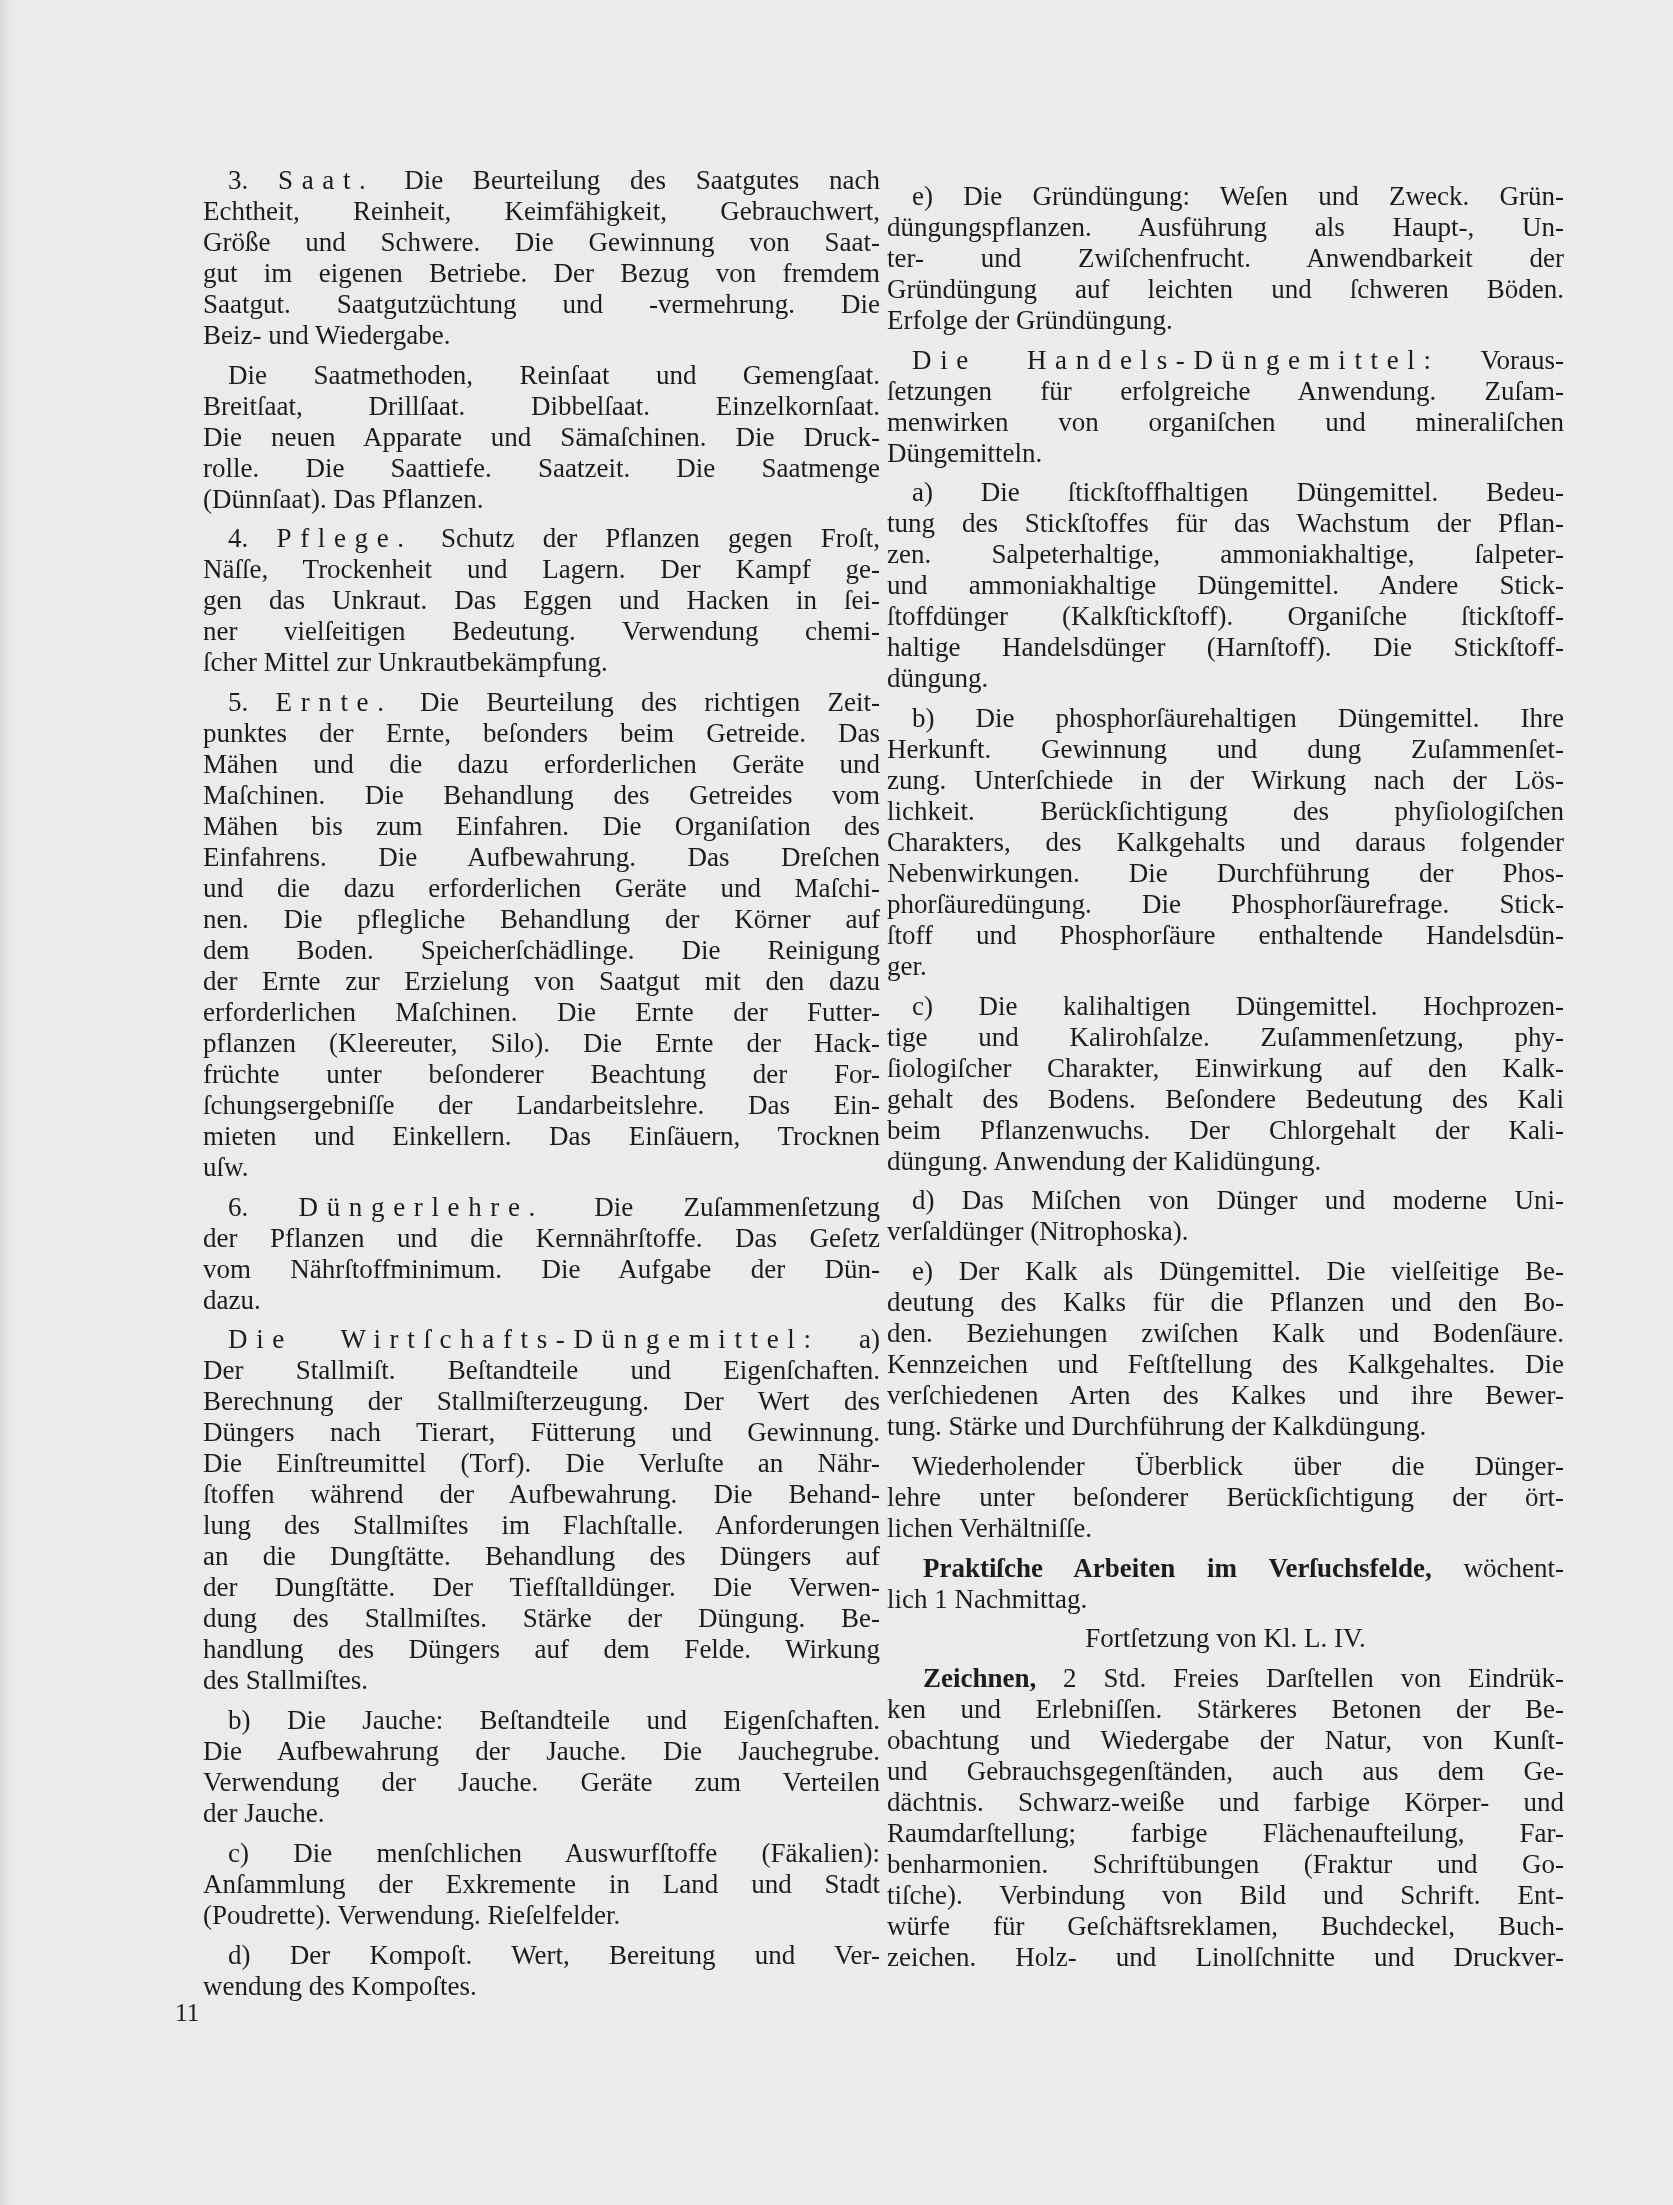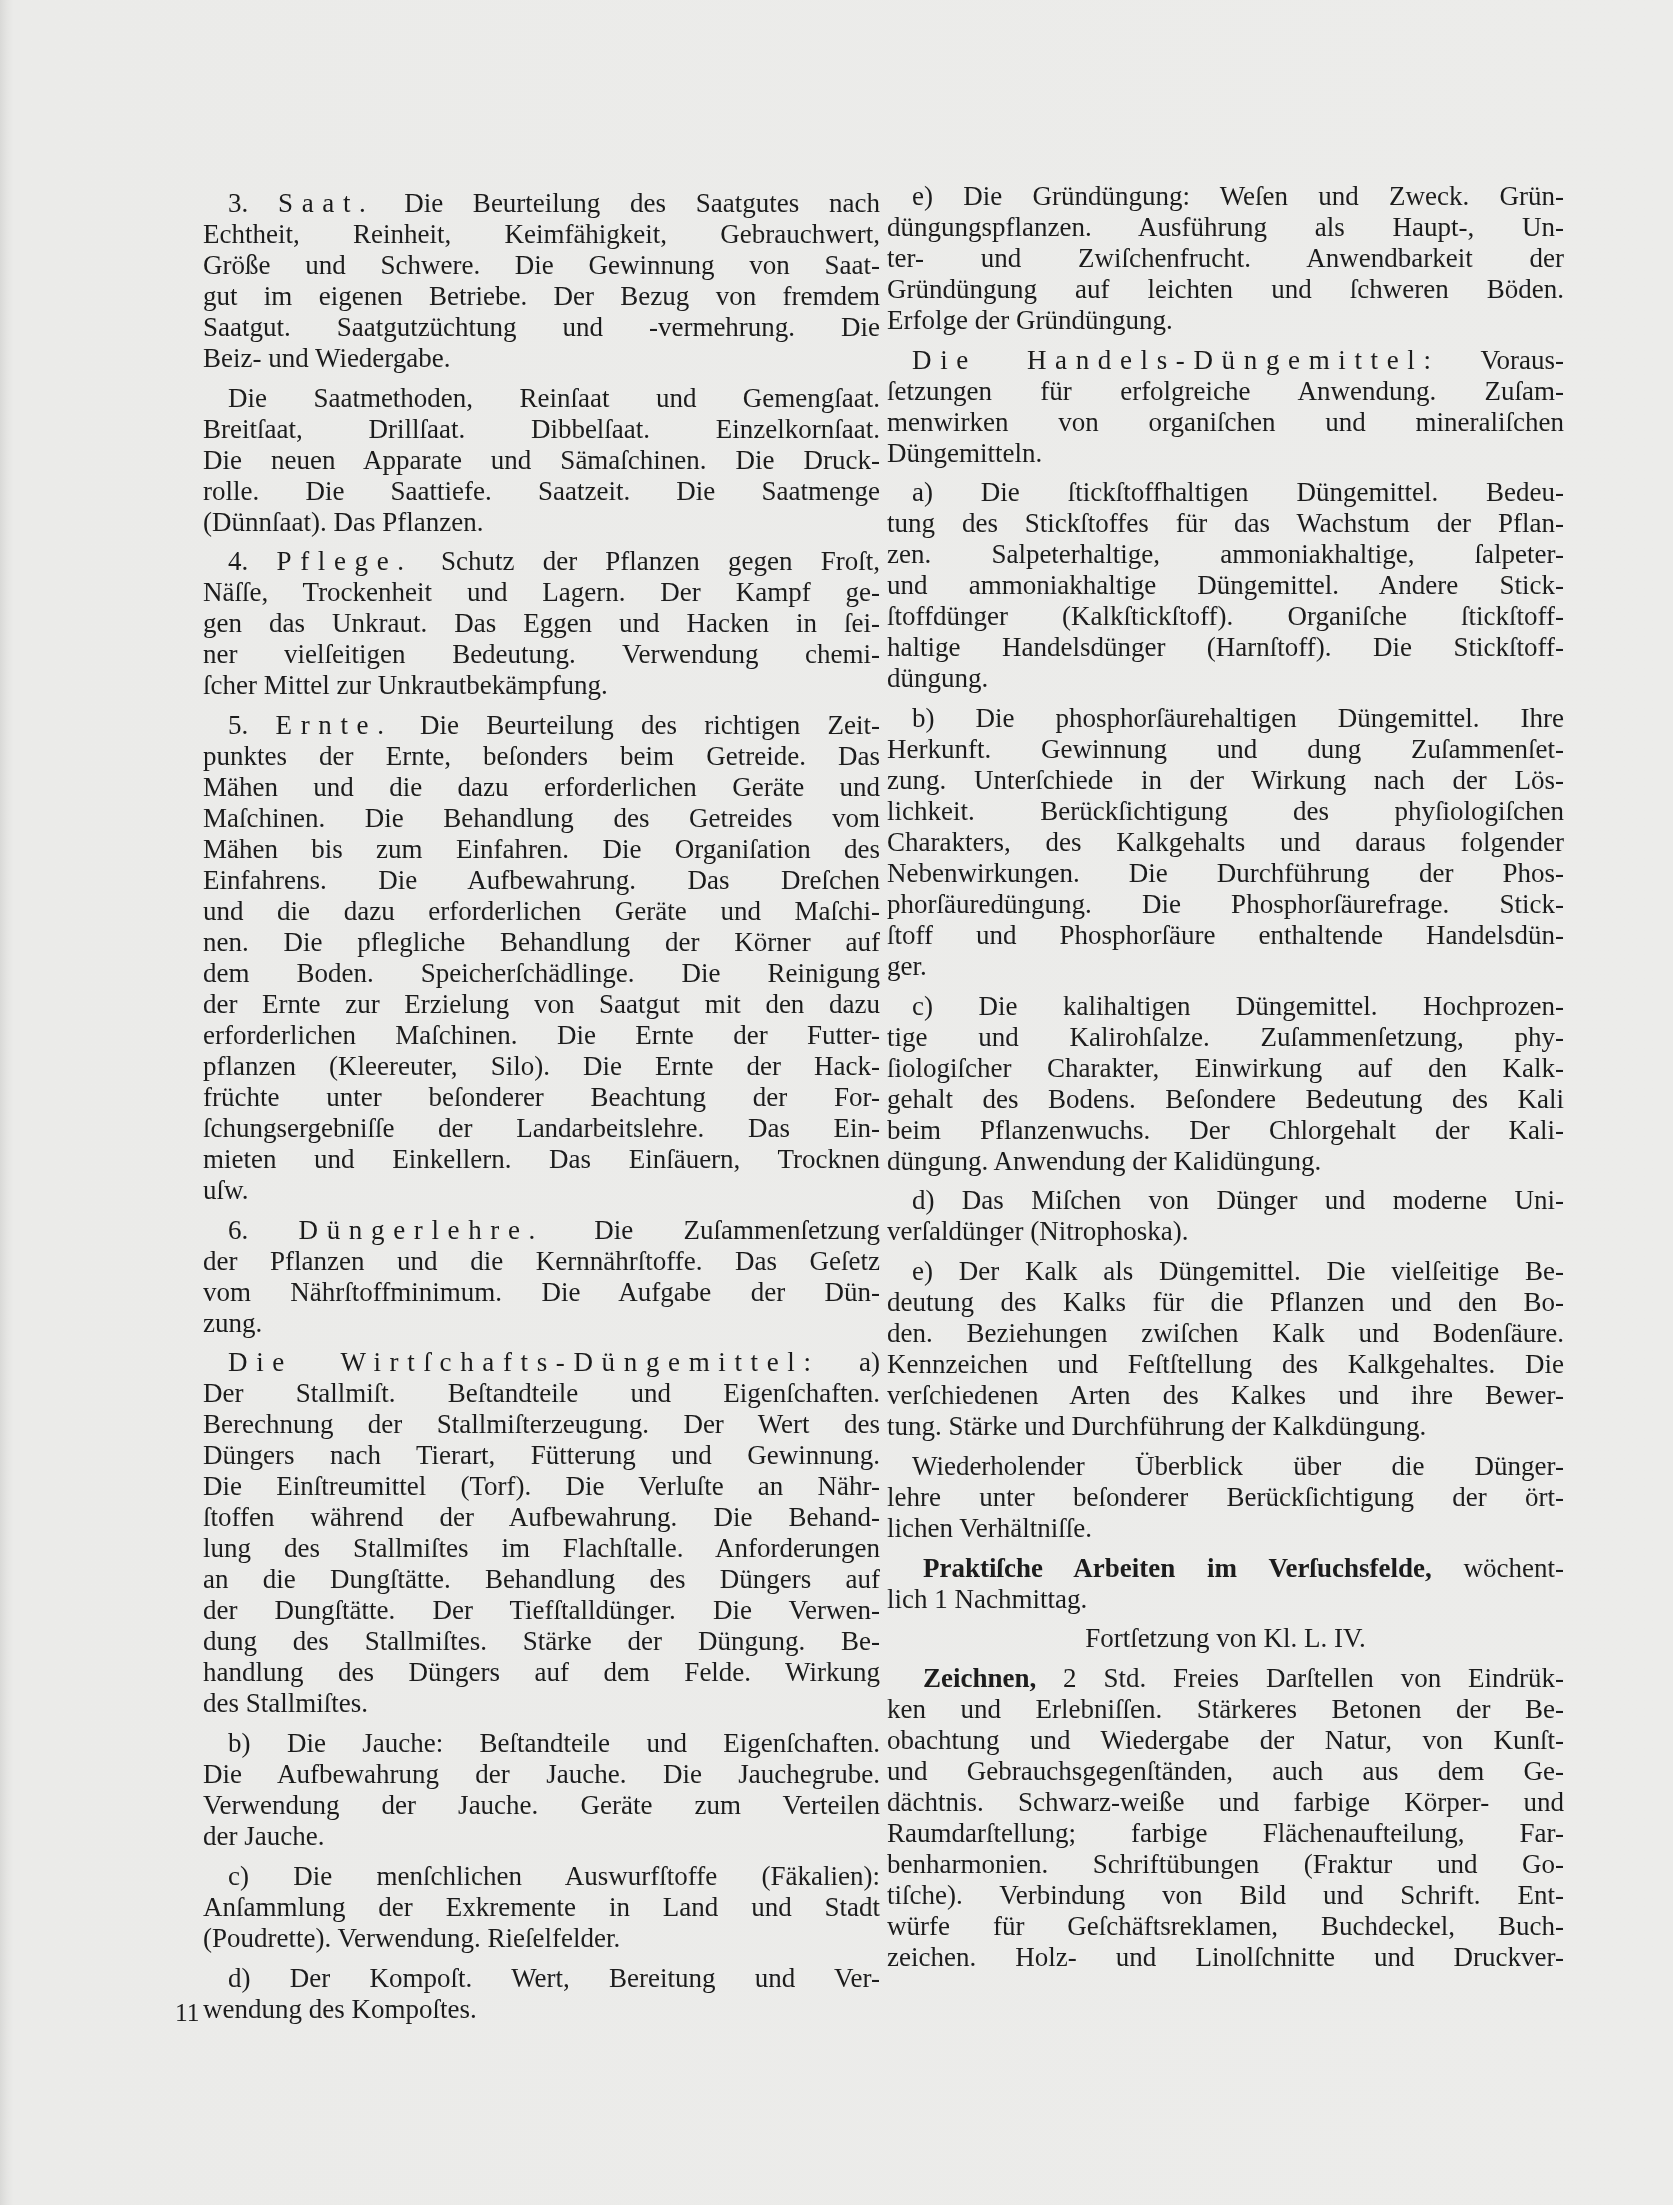--- a/index.html
+++ b/index.html
@@ -13,21 +13,21 @@
   .page {
     position: absolute; left: 0; top: 0; width: 1673px; height: 2205px;
     background: linear-gradient(90deg, #d9d9d7 0px, #e4e4e2 6.7px, #ebebe9 13.4px, #ececea 100%);
   }
   .col {
     position: absolute;
     width: 677px;
     font-size: 27px;
     line-height: 31px;
   }
-  .col.left { left: 203px; top: 188px; }
+  .col.left { left: 203px; top: 165px; }
   .col.right { left: 887px; top: 181px; }
   .para { margin: 0 0 8.7px 0; }
   .line {
     display: block;
     text-align: justify;
     text-align-last: justify;
     white-space: nowrap;
     height: 31px;
   }
   .line.last { text-align-last: left; font-family: Liberation Serif, serif; }
@@ -82,21 +82,21 @@
         <div class="line"><span>pflanzen (Kleereuter, Silo).  Die Ernte der Hack-</span></div>
         <div class="line"><span>früchte unter beſonderer Beachtung der For-</span></div>
         <div class="line"><span>ſchungsergebniſſe der Landarbeitslehre.  Das Ein-</span></div>
         <div class="line"><span>mieten und Einkellern.  Das Einſäuern, Trocknen</span></div>
         <div class="line last"><span>uſw.</span></div>
       </div>
       <div class="para">
         <div class="line first"><span>6. </span><span class="sp">Düngerlehre.</span><span>  Die Zuſammenſetzung</span></div>
         <div class="line"><span>der Pflanzen und die Kernnährſtoffe.  Das Geſetz</span></div>
         <div class="line"><span>vom Nährſtoffminimum.  Die Aufgabe der Dün-</span></div>
-        <div class="line last"><span>zung.</span></div>
+        <div class="line last"><span>dazu.</span></div>
       </div>
       <div class="para">
         <div class="line first"><span class="sp">Die Wirtſchafts-Düngemittel:</span><span>  a)</span></div>
         <div class="line"><span>Der Stallmiſt.  Beſtandteile und Eigenſchaften.</span></div>
         <div class="line"><span>Berechnung der Stallmiſterzeugung.  Der Wert des</span></div>
         <div class="line"><span>Düngers nach Tierart, Fütterung und Gewinnung.</span></div>
         <div class="line"><span>Die Einſtreumittel (Torf).  Die Verluſte an Nähr-</span></div>
         <div class="line"><span>ſtoffen während der Aufbewahrung.  Die Behand-</span></div>
         <div class="line"><span>lung des Stallmiſtes im Flachſtalle.  Anforderungen</span></div>
         <div class="line"><span>an die Dungſtätte.  Behandlung des Düngers auf</span></div>

